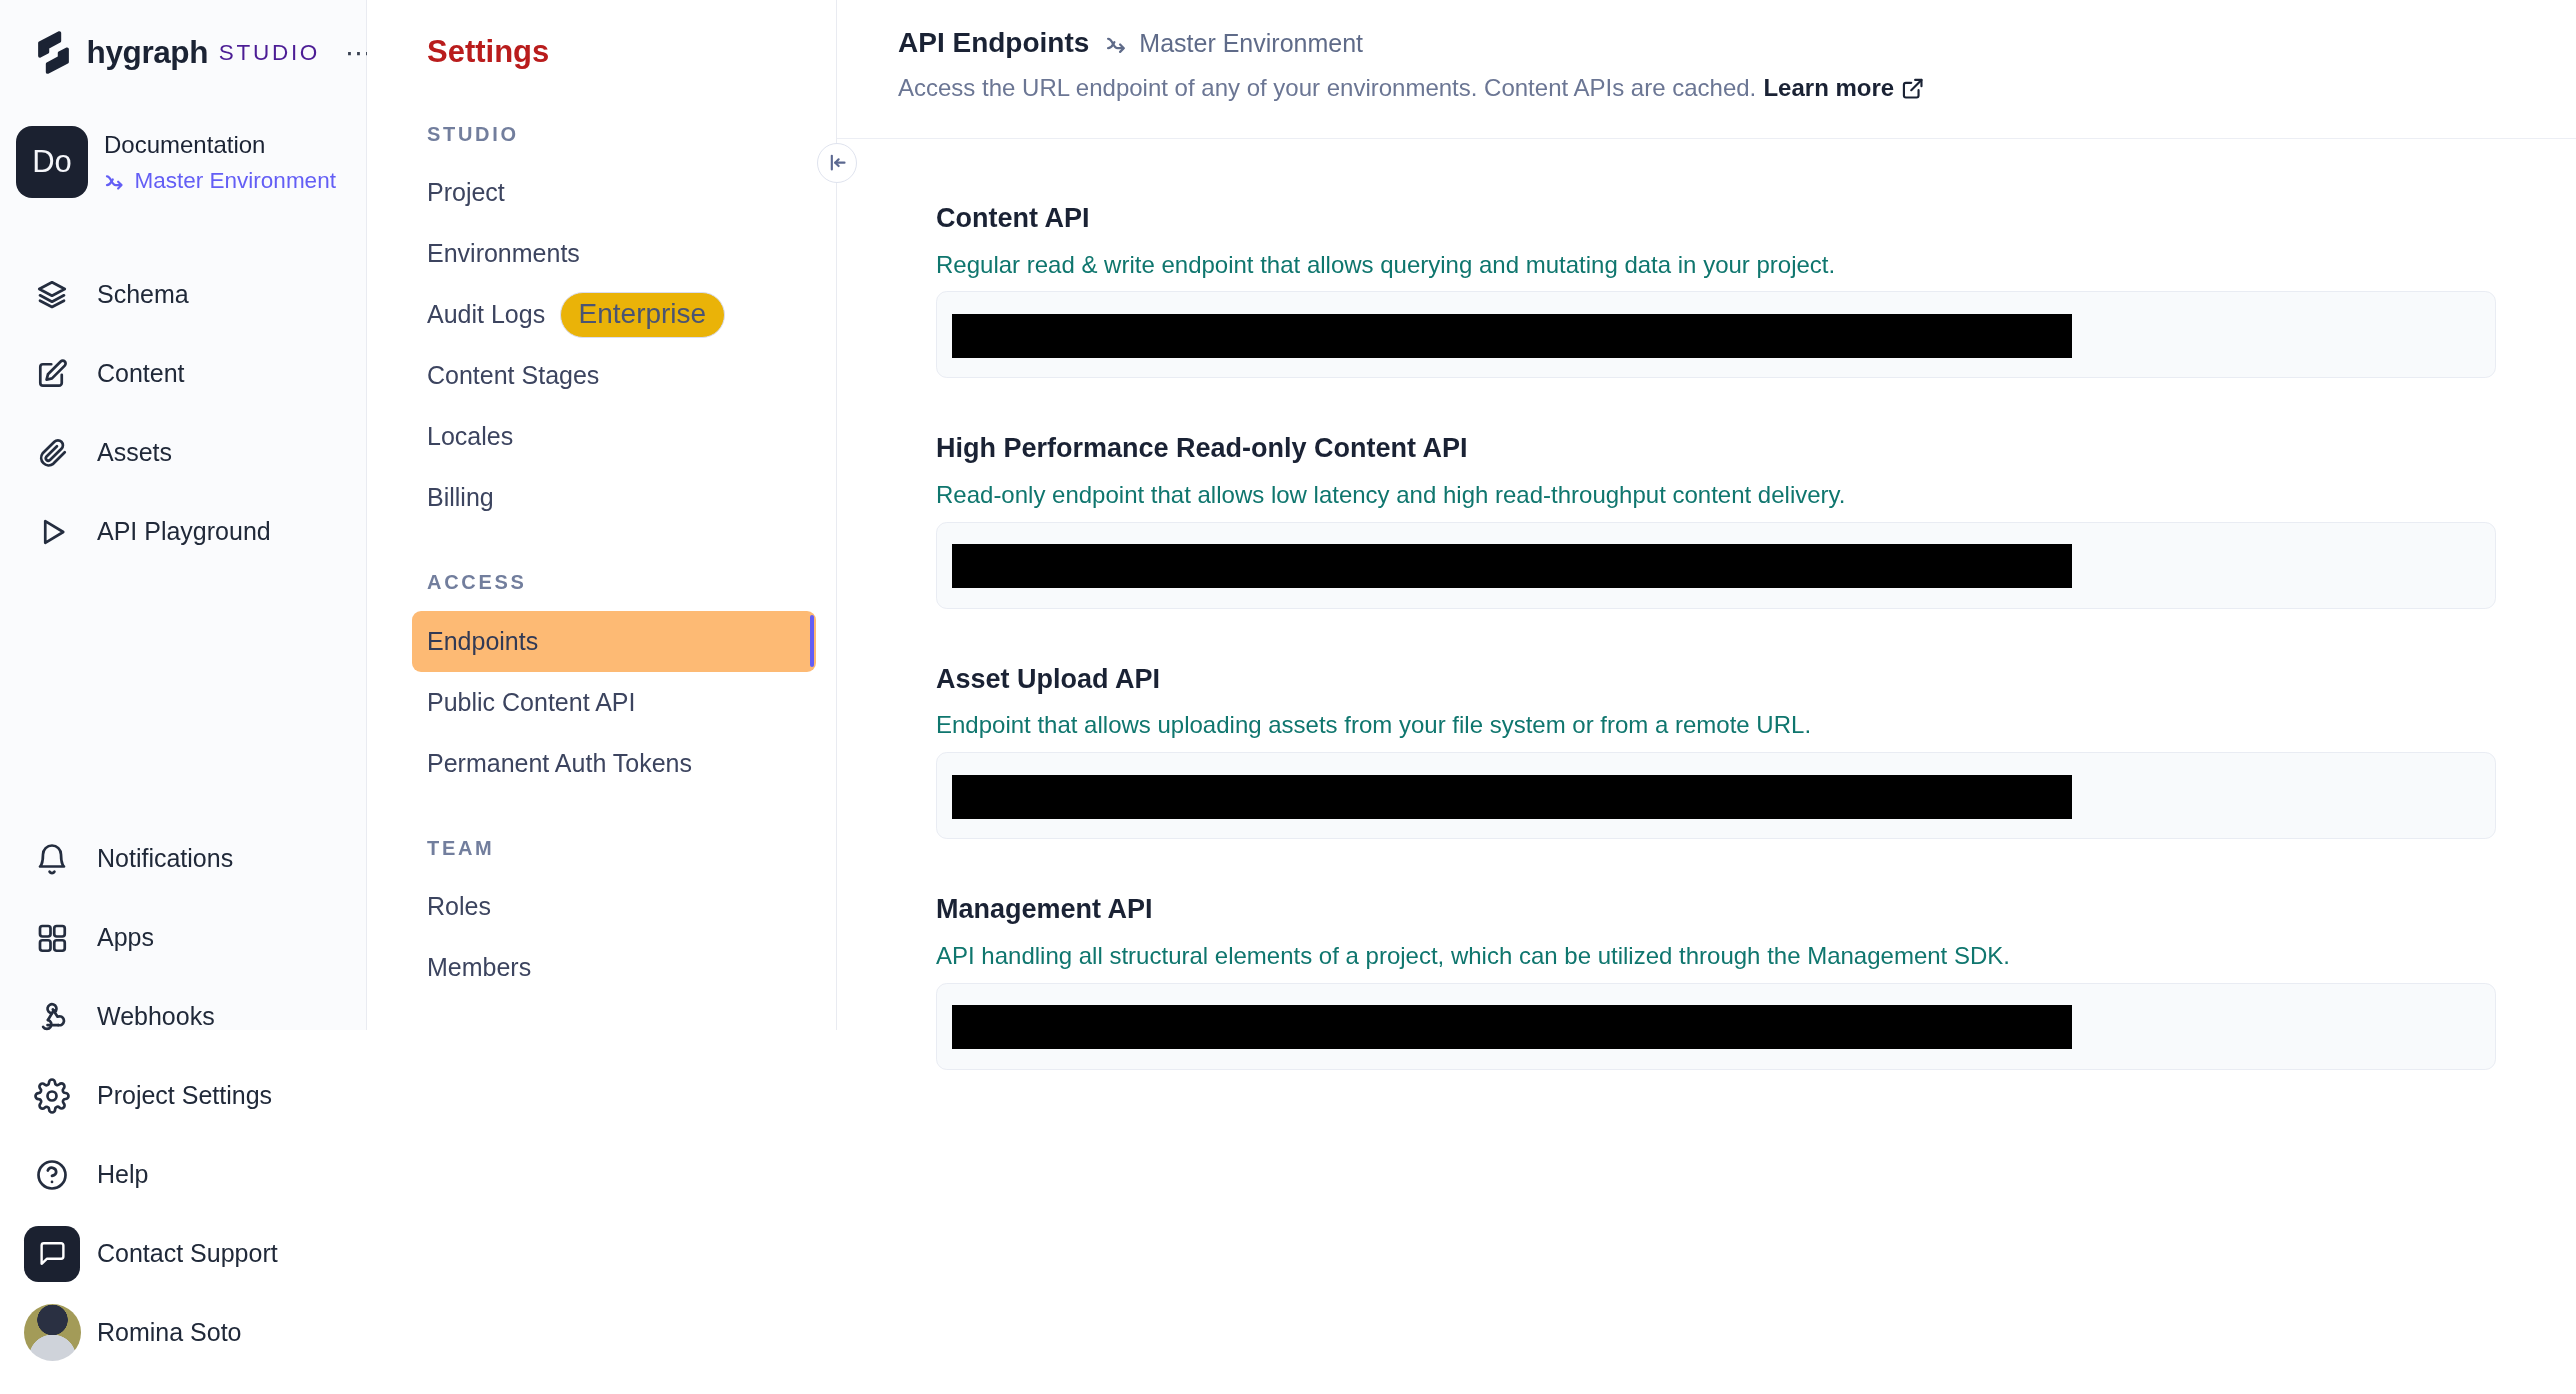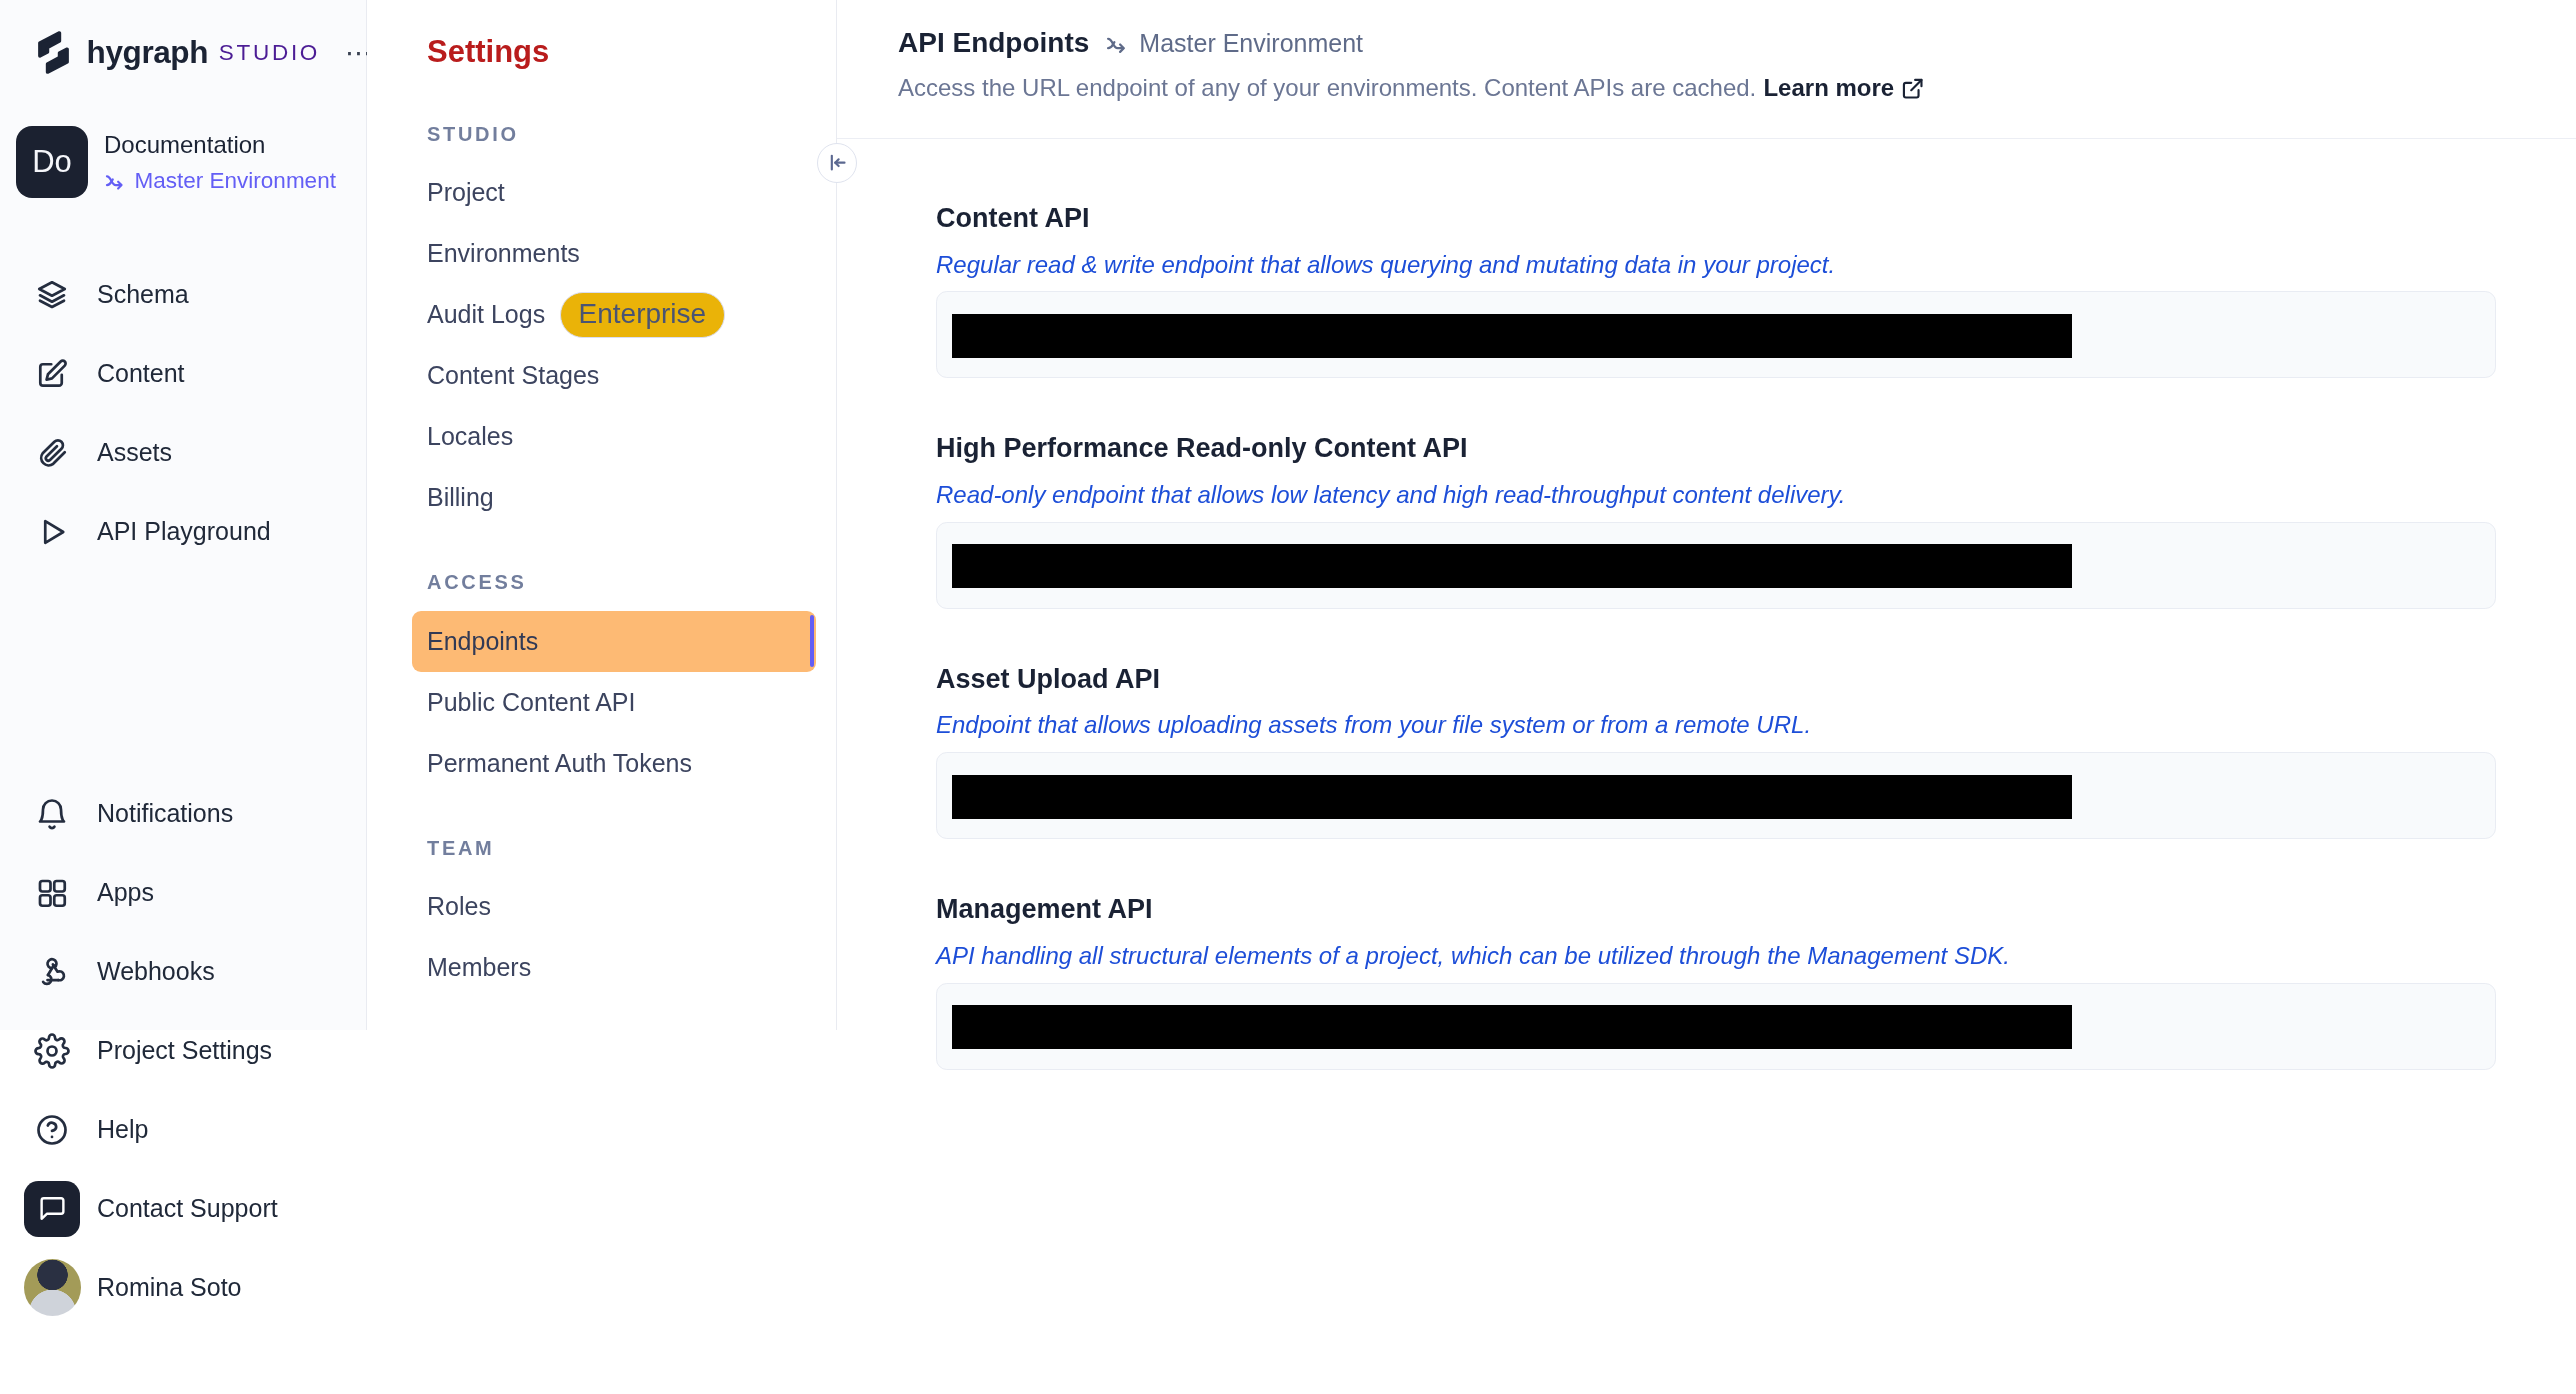--- a/index.html
+++ b/index.html
@@ -17,21 +17,21 @@
 
   .project-row { position:absolute; top:126px; left:16px; display:flex; align-items:center; }
   .project-tile { width:72px; height:72px; border-radius:16px; background:#1b2130; color:#f5f6fa; font-size:31px; display:flex; align-items:center; justify-content:center; }
   .project-meta { margin-left:16px; }
   .project-name { font-size:24px; color:#1b2334; font-weight:500; margin-bottom:9px; }
   .project-env { display:flex; align-items:center; color:#635ef5; font-size:22.5px; font-weight:500; gap:7.2px; }
   .project-env svg { width:23.4px; height:23.4px; }
 
   .nav-list { position:absolute; left:0; width:100%; }
   .nav-main { top:255px; }
-  .nav-bottom { top:774px; }
+  .nav-bottom { top:819px; }
   .side-item { height:79px; display:flex; align-items:center; padding-left:34px; cursor:pointer; }
   .side-item .ic { width:36px; height:36px; flex:0 0 36px; display:flex; align-items:center; justify-content:center; color:#242d3f; }
   .side-item .ic svg { width:36px; height:36px; }
   .side-item .lbl { margin-left:27px; font-size:25px; font-weight:500; color:#202939; }
   .side-item.boxed { padding-left:24px; }
   .side-item.boxed .ic { width:56px; height:56px; flex:0 0 56px; background:#1b2130; border-radius:14.4px; color:#fff; }
   .side-item.boxed .ic svg { width:29px; height:29px; }
   .side-item.boxed .lbl { margin-left:17px; }
   .avatar { width:57px; height:57px; border-radius:50%; flex:0 0 57px;
     background: radial-gradient(circle at 50% 28%, #2a3042 0 30%, transparent 31%),
@@ -62,21 +62,21 @@
   .mh-title { font-size:28px; font-weight:700; color:#1a2234; }
   .mh-env { display:flex; align-items:center; gap:9px; font-size:25px; color:#5f6b89; font-weight:500; }
   .mh-env svg { width:25px; height:25px; }
   .mh-row2 { margin-top:15.3px; display:flex; align-items:center; gap:7.2px; font-size:24px; color:#6b7694; }
   .learn-more { display:flex; align-items:center; gap:7.2px; color:#1a2234; font-weight:600; cursor:pointer; }
   .learn-more svg { width:23.4px; height:23.4px; }
 
   .main-body { padding:61px 0 0 99px; }
   .api-section { margin-bottom:52px; width:1560px; }
   .api-heading { font-size:27px; font-weight:600; color:#1a2234; line-height:36px; margin-bottom:12.6px; }
-  .api-desc { font-size:24px; color:#1d4ed8; line-height:32px; margin-bottom:10.8px;font-style:italic; }
+  .api-desc { font-size:24px; color:#0f766e; line-height:32px; margin-bottom:10.8px; }
   .api-field { position:relative; height:87px; background:#f8fafc; border:1.8px solid #e9ecf3; border-radius:10.8px; cursor:text; }
   .redaction { position:absolute; left:15.3px; top:21.6px; width:1120px; height:44px; background:#000; }
 </style>
 </head>
 <body>
 
 <div class="app">
 
   <aside class="sidebar">
 

